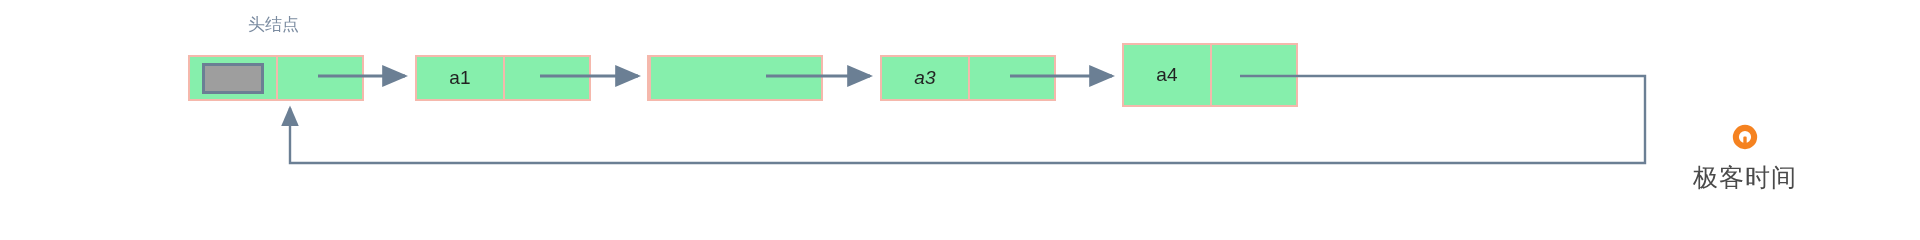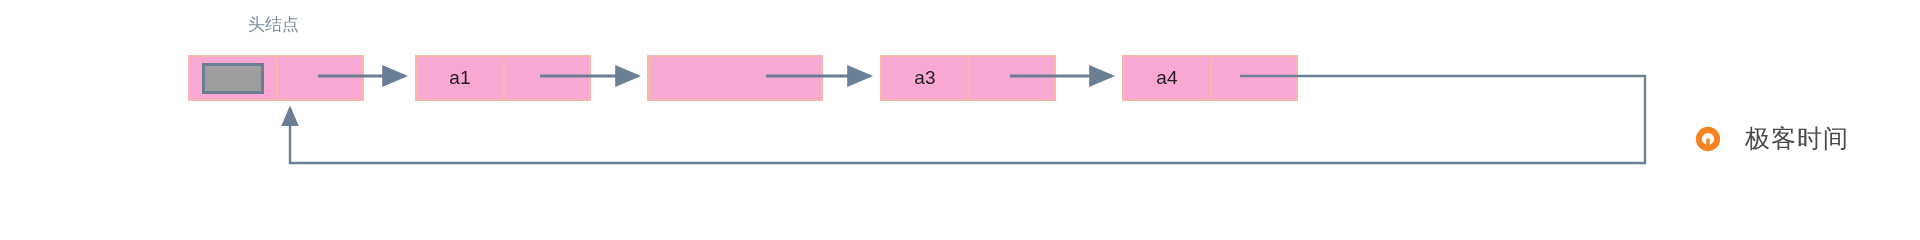--- a/index.html
+++ b/index.html
@@ -7,21 +7,21 @@
     width:1920px;height:211px;
     background:#ffffff;
     font-family:"Liberation Sans","DejaVu Sans",sans-serif;
     overflow:hidden;
   }
   #stage{position:relative;width:1920px;height:211px;}
   .node{
     position:absolute;
     display:flex;
     box-sizing:border-box;
-    background:#f9a8d4;
+    background:#86efac;
     border:2px solid #f5b8ac;
   }
   .cell{
     box-sizing:border-box;
     display:flex;
     align-items:center;
     justify-content:center;
     font-size:19px;
     color:#222222;
     letter-spacing:.2px;
@@ -38,21 +38,22 @@
     position:absolute;
     font-size:17px;
     color:#7a8ba0;
     white-space:nowrap;
   }
   svg#wires{position:absolute;left:0;top:0;width:1920px;height:211px;}
   .wm{
     position:absolute;
     display:flex;
     align-items:center;
-    gap:22px;
+    gap:9px;
+    flex-direction:column;
   }
   .wm-mark{width:30px;height:30px;flex:0 0 auto;}
   .wm-text{
     font-size:25px;
     color:#4a4a4a;
     font-family:"DejaVu Sans","Liberation Sans",sans-serif;
     letter-spacing:1px;
     white-space:nowrap;
   }
 </style>
@@ -73,25 +74,25 @@
   <div class="node" style="left:415px;top:55px;width:176px;height:46px;">
     <div class="cell" style="width:88px;">a1</div>
     <div class="cell divider" style="width:88px;"></div>
   </div>
 
   <div class="node" style="left:647px;top:55px;width:176px;height:46px;">
     <div class="cell divider" style="width:88px;"></div>
   </div>
 
   <div class="node" style="left:880px;top:55px;width:176px;height:46px;">
-    <div class="cell" style="width:88px;">a3</div>
+    <div class="cell" style="width:88px;font-style:italic;">a3</div>
     <div class="cell divider" style="width:88px;"></div>
   </div>
 
-  <div class="node" style="left:1122px;top:55px;width:176px;height:46px;">
+  <div class="node" style="left:1122px;top:43px;width:176px;height:64px;">
     <div class="cell" style="width:88px;">a4</div>
     <div class="cell divider" style="width:88px;"></div>
   </div>
 
   <svg id="wires" viewBox="0 0 1920 211">
     <defs>
       <marker id="ah" markerWidth="9" markerHeight="9" refX="7.6" refY="4.5" orient="auto" markerUnits="strokeWidth">
         <path d="M0,0.8 L8.6,4.5 L0,8.2 z" fill="#6b7f94"></path>
       </marker>
     </defs>

